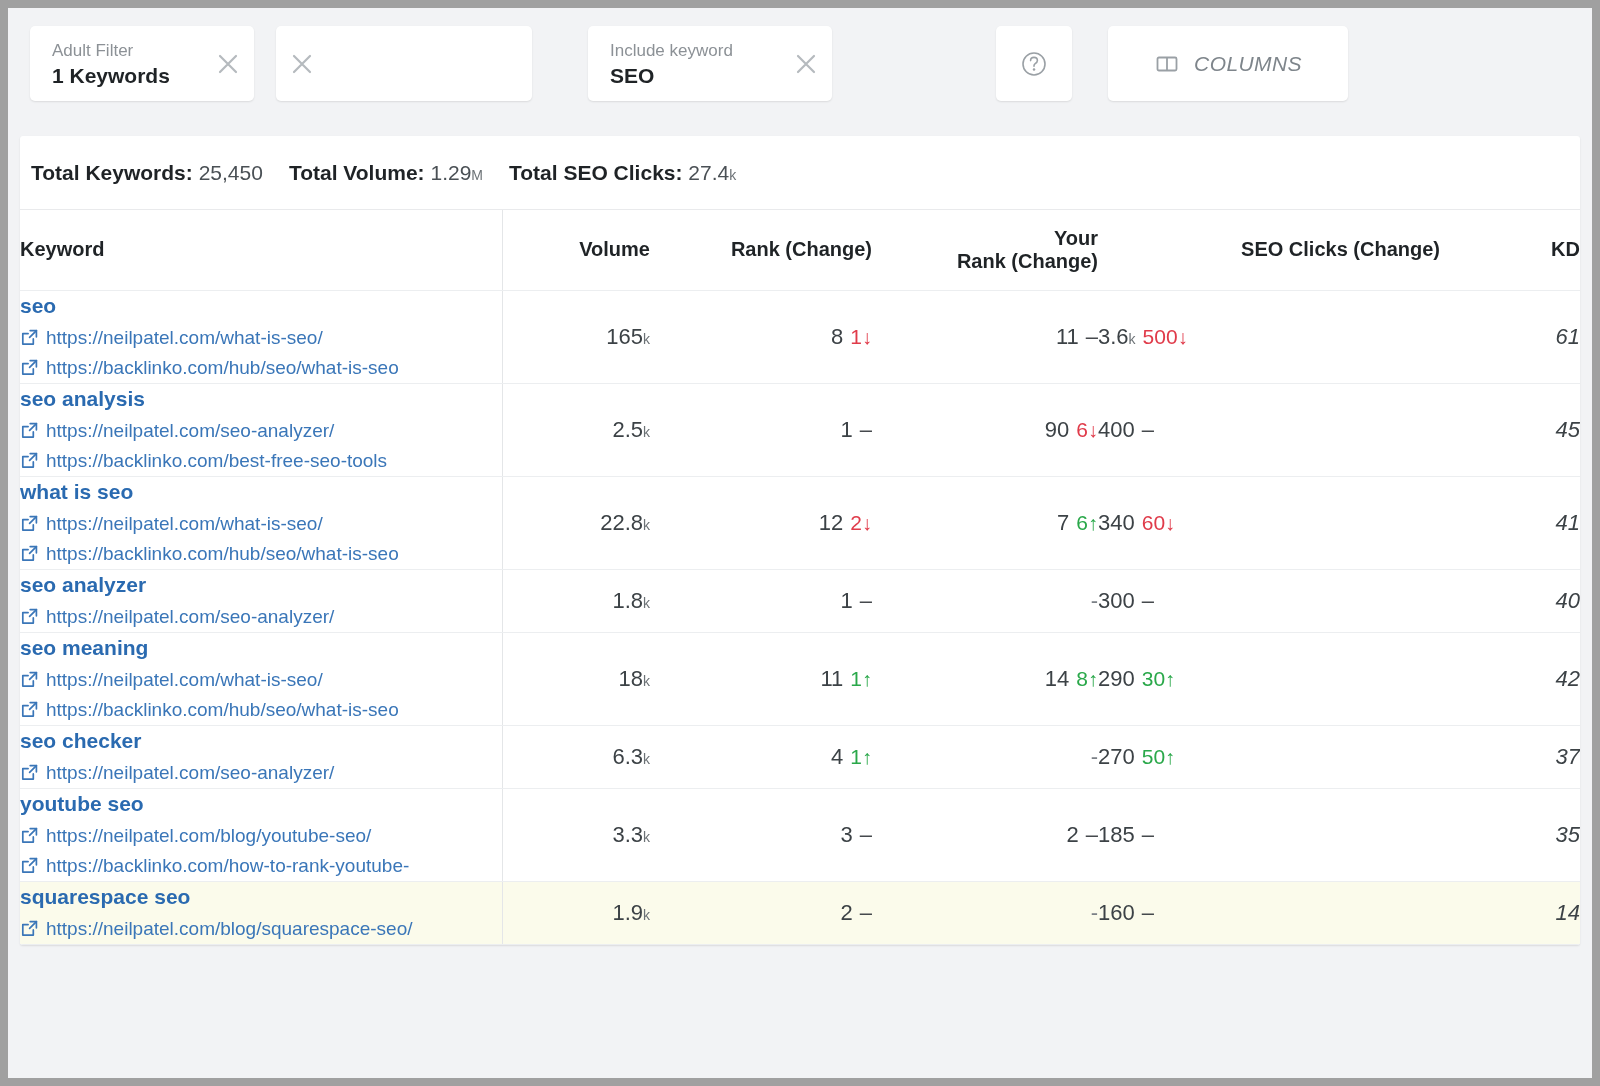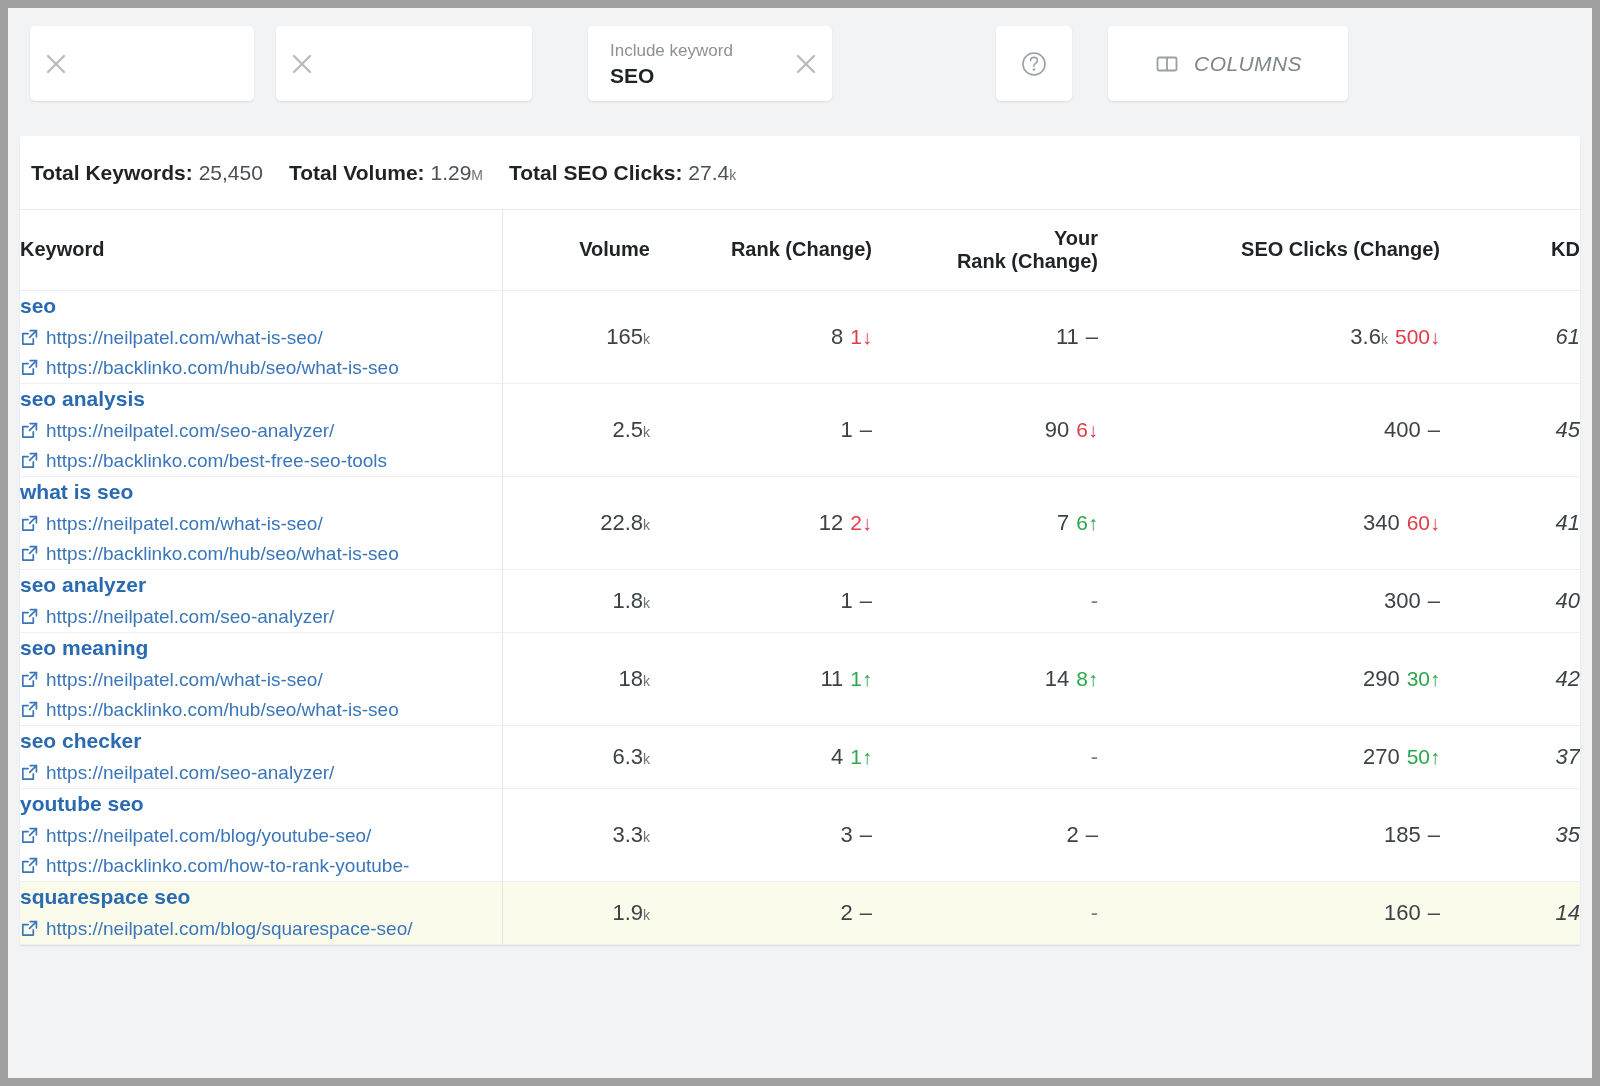--- a/index.html
+++ b/index.html
@@ -156,21 +156,21 @@
 
   td.c-keyword {
     text-align: left;
     padding: 14px 26px 16px 26px;
     border-right: 1px solid #e4e6e8;
     box-sizing: border-box;
   }
   td.c-vol    { text-align: right; padding-right: 14px; }
   td.c-rank   { text-align: right; padding-right: 18px; }
   td.c-yrank  { text-align: right; padding-right: 16px; }
-  td.c-clicks { text-align: right; padding-right: 16px; }
+  td.c-clicks { padding-right: 16px; }
   td.c-kd     { text-align: right; padding-right: 32px; font-style: italic; }
 
   tbody tr.highlight td { background: #fbfbeb; }
 
   .kw-term {
     font-size: 21px;
     font-weight: bold;
     color: #2a6ab0;
     line-height: 30px;
     margin-bottom: 2px;
@@ -203,20 +203,24 @@
   .arrow { font-size: 20px; }
 </style>
 </head>
 <body>
 
 <div id="app">
 
   <div class="toolbar">
 
     <div class="chip" id="chip0" style="left:22px;  width:224px;">
+      <div class="chip-texts">
+        <span class="chip-label">Adult Filter</span>
+        <span class="chip-value">1 Keywords</span>
+      </div>
       <div class="chip-close">
         <svg width="26" height="26" viewBox="0 0 26 26" aria-hidden="true">
           <path d="M5 5 L21 21 M21 5 L5 21" stroke="#b5babe" stroke-width="2.2" stroke-linecap="round" fill="none"></path>
         </svg>
       </div>
     </div>
 
     <div class="chip" id="chip1" style="left:268px; width:256px;">
       <div class="chip-close">
         <svg width="26" height="26" viewBox="0 0 26 26" aria-hidden="true">

